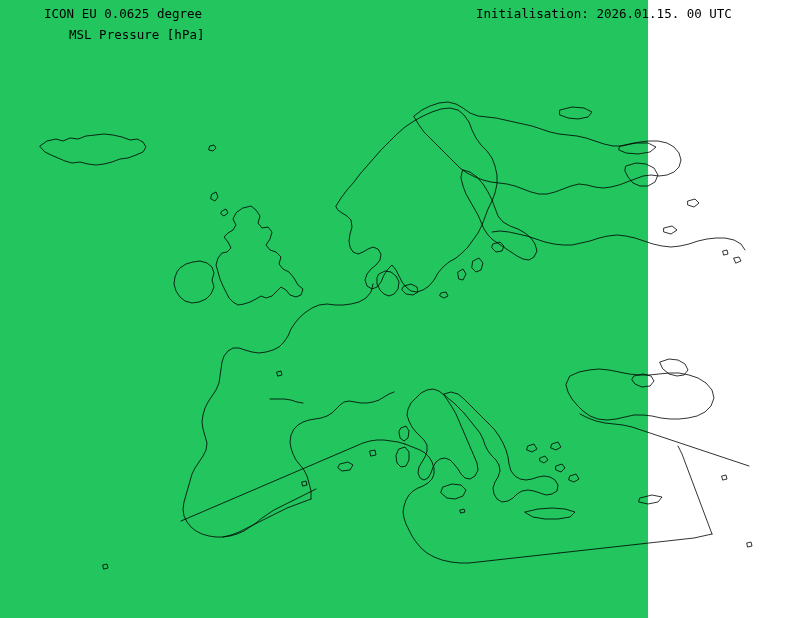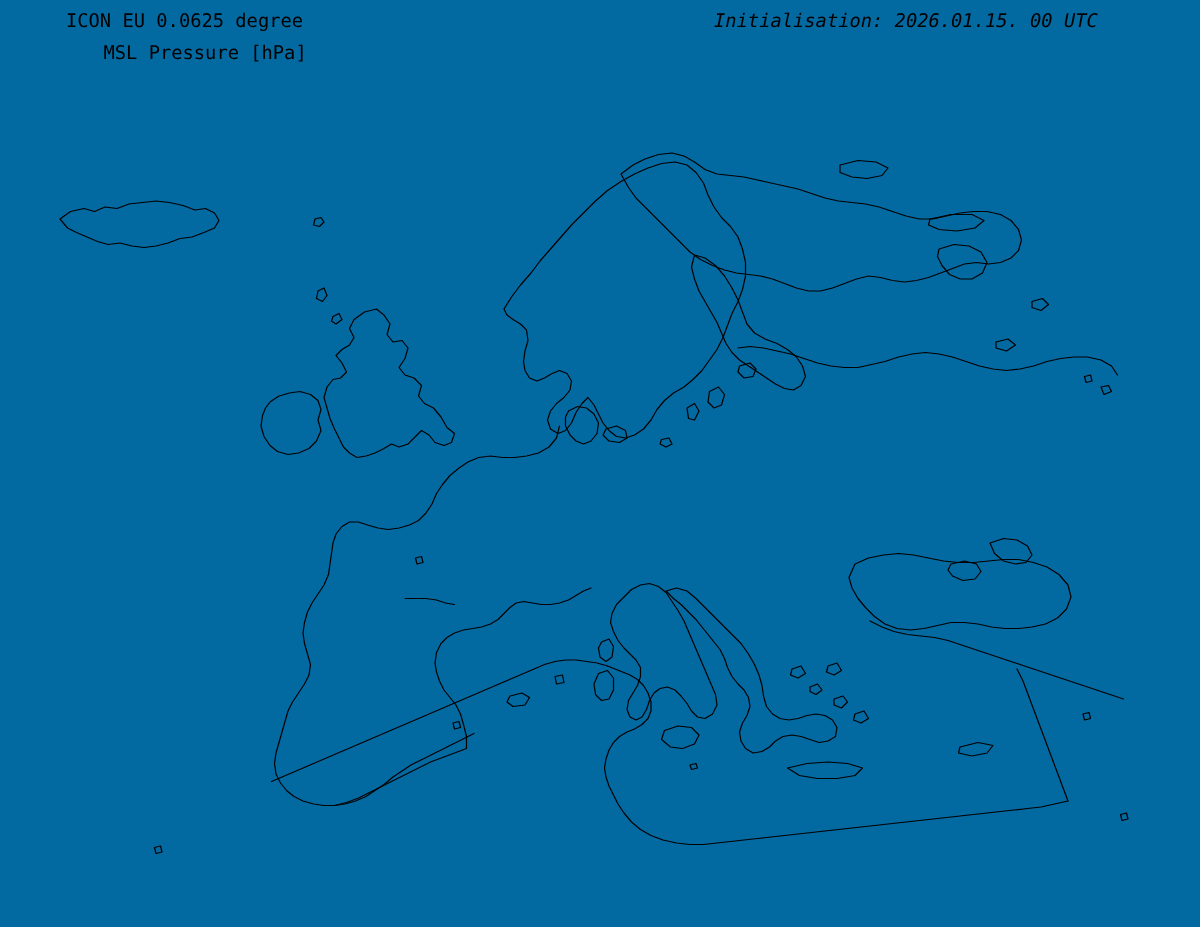--- a/index.html
+++ b/index.html
@@ -8,35 +8,35 @@
     background: #ffffff;
   }
   body {
     width: 800px;
     height: 618px;
     overflow: hidden;
     font-family: "DejaVu Sans Mono", monospace;
   }
   #chart-root {
     position: relative;
-    width: 800px;
+    width: 648px;
     height: 618px;
-    background: #0369a1;
+    background: #22c55e;
   }
   .hdr {
     position: absolute;
     font-family: "DejaVu Sans Mono", monospace;
     font-size: 12.5px;
     color: #000000;
     white-space: pre;
     letter-spacing: 0px;
   }
   #hdr-model   { left: 44px;  top: 6px;  }
   #hdr-var     { left: 52px;  top: 27px; padding-left: 17px; }
-  #hdr-init    { left: 476px; top: 6px; font-style: italic;  }
+  #hdr-init    { left: 476px; top: 6px;  }
   #hdr-valid   { left: 476px; top: 27px; }
 
   #map-area {
     position: absolute;
     left: 0px;
     top: 46px;
     width: 800px;
     height: 572px;
   }
   #map-svg {

